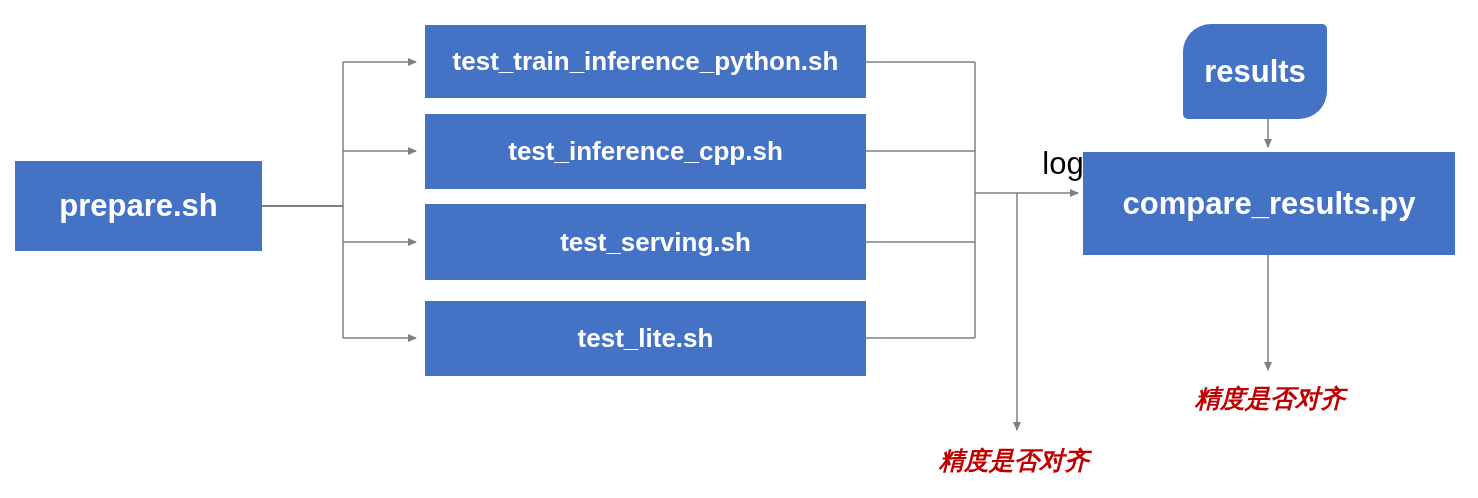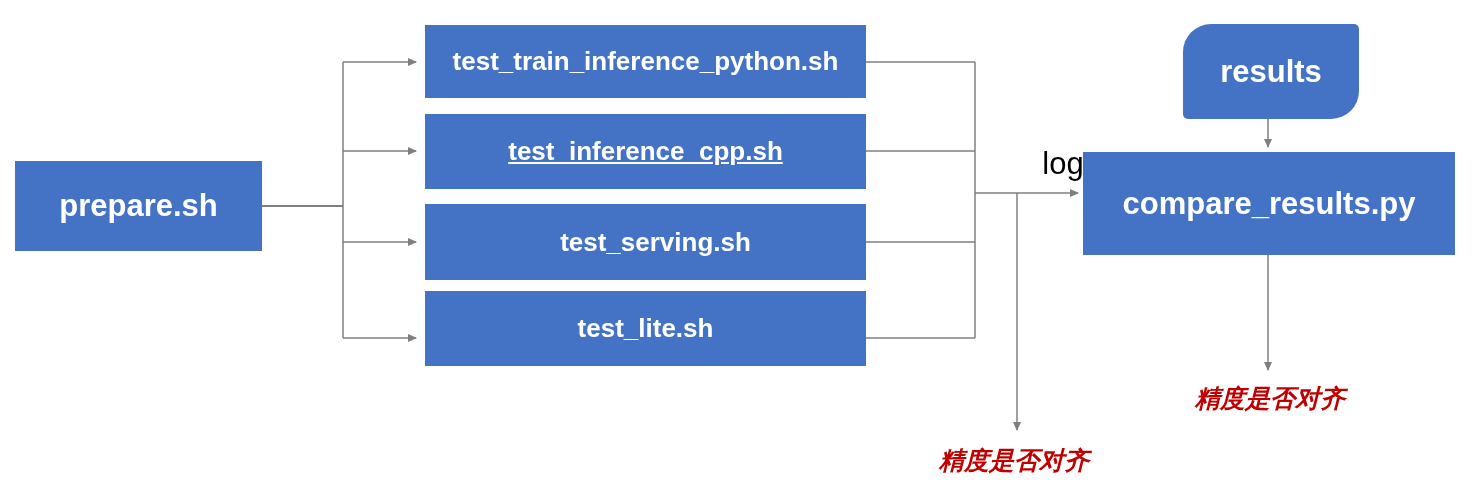--- a/index.html
+++ b/index.html
@@ -31,25 +31,25 @@
     display: flex;
     align-items: center;
     justify-content: center;
     text-align: center;
     box-sizing: border-box;
     white-space: nowrap;
   }
   .node-prepare    { left: 15px;   top: 161px; width: 247px; height: 90px; font-size: 31px; }
   .node-test       { left: 425px;  width: 441px; font-size: 26px; }
   .node-test-0     { top: 25px;  height: 73px; }
-  .node-test-1     { top: 114px; height: 75px; text-decoration: underline; }
+  .node-test-1     { top: 114px; height: 75px; }
   .node-test-2     { top: 204px; height: 76px; padding-left: 20px; }
-  .node-test-3     { top: 291px; height: 75px; }
+  .node-test-3     { top: 301px; height: 75px; }
   .node-compare    { left: 1083px; top: 152px; width: 372px; height: 103px; font-size: 31px; }
-  .node-results    { left: 1183px; top: 24px;  width: 176px; height: 95px; font-size: 31px;
+  .node-results    { left: 1183px; top: 24px;  width: 144px; height: 95px; font-size: 31px;
                      border-radius: 28px 5px 28px 5px; }
   .edge-label-log {
     position: absolute;
     left: 1063px;
     top: 146px;
     transform: translateX(-50%);
     color: #000000;
     font-size: 31px;
     font-weight: 400;
     white-space: nowrap;

